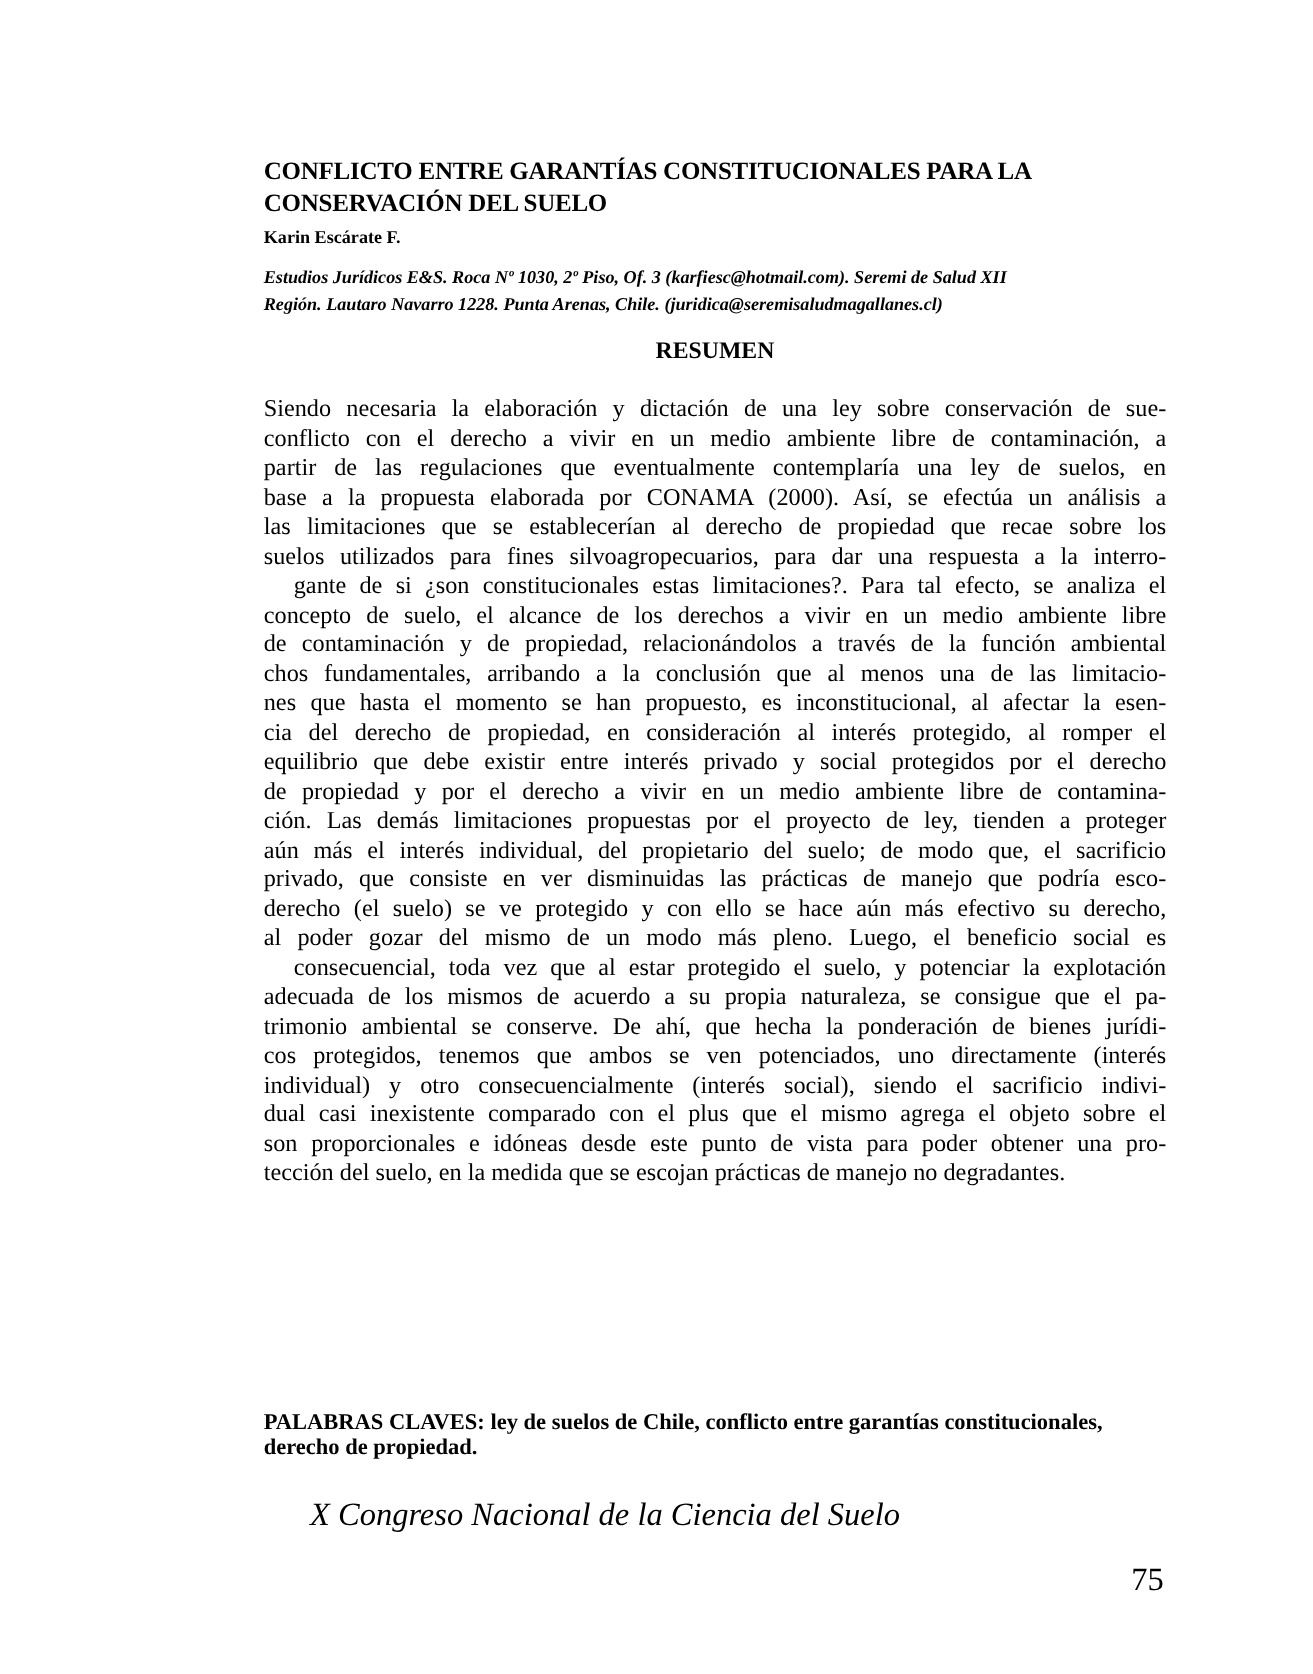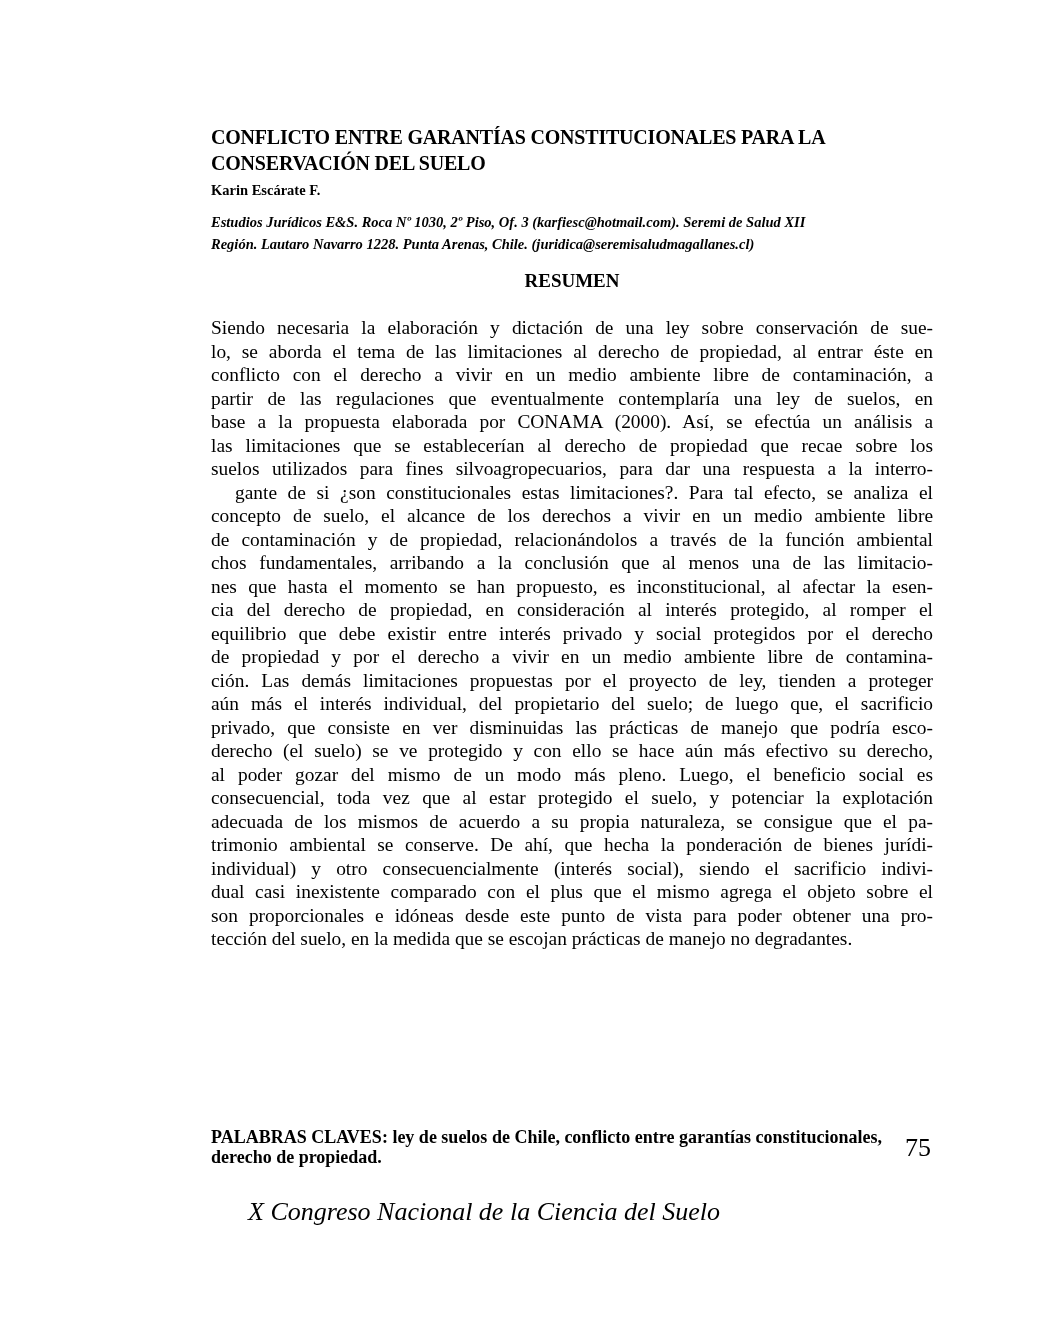--- a/index.html
+++ b/index.html
@@ -7,21 +7,21 @@
   .page { position: absolute; left: 0; top: 0; width: 1050px; height: 1098px; }
   .title { position: absolute; left: 211px; top: 124px; width: 730px; font-weight: bold; font-size: 20px; line-height: 26px; margin: 0; letter-spacing: -0.2px; }
   .author { position: absolute; left: 211px; top: 181px; font-weight: bold; font-size: 14.5px; line-height: 18px; margin: 0; }
   .affil { position: absolute; left: 211px; top: 211px; width: 725px; font-weight: bold; font-style: italic; font-size: 14.5px; line-height: 22px; margin: 0; }
   .resumen-h { position: absolute; left: 211px; top: 269px; width: 722px; text-align: center; font-weight: bold; font-size: 19px; line-height: 24px; margin: 0; }
   .abstract { position: absolute; left: 211px; top: 316px; width: 722px; font-size: 19.4px; line-height: 23.5px; margin: 0; }
   .abstract .ln { display: block; text-align: justify; text-align-last: justify; white-space: nowrap; height: 23.5px; overflow: visible; }
   .abstract .ln.last { text-align-last: left; }
   .keywords { position: absolute; left: 211px; top: 1127px; width: 722px; font-weight: bold; font-size: 18px; line-height: 20px; margin: 0; }
   .footer-title { position: absolute; left: 248px; top: 1196px; font-style: italic; font-size: 26px; line-height: 32px; margin: 0; }
-  .footer-page { position: absolute; left: 905px; top: 1132px; font-size: 26px; line-height: 32px; margin: 0; }
+  .footer-page { position: absolute; left: 905px; top: 1248px; font-size: 26px; line-height: 32px; margin: 0; }
 </style>
 </head>
 <body>
 
 <div class="page">
 
   <h1 class="title">
     <span>CONFLICTO ENTRE GARANTÍAS CONSTITUCIONALES PARA LA</span><br>
     <span>CONSERVACIÓN DEL SUELO</span>
   </h1>
@@ -30,42 +30,42 @@
 
   <p class="affil">
     <span>Estudios Jurídicos E&amp;S. Roca Nº 1030, 2º Piso, Of. 3 (karfiesc@hotmail.com). Seremi de Salud XII</span><br>
     <span>Región. Lautaro Navarro 1228. Punta Arenas, Chile. (juridica@seremisaludmagallanes.cl)</span>
   </p>
 
   <h2 class="resumen-h">RESUMEN</h2>
 
   <div class="abstract" id="abstract-body">
       <span class="ln" style="white-space: normal;">Siendo necesaria la elaboración y dictación de una ley sobre conservación de sue-</span>
-      <span class="ln" style="white-space: normal;">lo, se aborda el tema de las limitaciones al derecho de propiedad, al entrar éste en</span>
       <span class="ln" style="white-space: normal;">conflicto con el derecho a vivir en un medio ambiente libre de contaminación, a</span>
       <span class="ln" style="white-space: normal;">partir de las regulaciones que eventualmente contemplaría una ley de suelos, en</span>
       <span class="ln" style="white-space: normal;">base a la propuesta elaborada por CONAMA (2000). Así, se efectúa un análisis a</span>
       <span class="ln" style="white-space: normal;">las limitaciones que se establecerían al derecho de propiedad que recae sobre los</span>
       <span class="ln" style="white-space: normal;">suelos utilizados para fines silvoagropecuarios, para dar una respuesta a la interro-</span>
       <span class="ln" style="white-space: normal; margin-left: 24px;">gante de si ¿son constitucionales estas limitaciones?. Para tal efecto, se analiza el</span>
       <span class="ln" style="white-space: normal;">concepto de suelo, el alcance de los derechos a vivir en un medio ambiente libre</span>
       <span class="ln" style="white-space: normal;">de contaminación y de propiedad, relacionándolos a través de la función ambiental</span>
       <span class="ln" style="white-space: normal;">chos fundamentales, arribando a la conclusión que al menos una de las limitacio-</span>
       <span class="ln" style="white-space: normal;">nes que hasta el momento se han propuesto, es inconstitucional, al afectar la esen-</span>
       <span class="ln" style="white-space: normal;">cia del derecho de propiedad, en consideración al interés protegido, al romper el</span>
       <span class="ln" style="white-space: normal;">equilibrio que debe existir entre interés privado y social protegidos por el derecho</span>
       <span class="ln" style="white-space: normal;">de propiedad y por el derecho a vivir en un medio ambiente libre de contamina-</span>
       <span class="ln" style="white-space: normal;">ción. Las demás limitaciones propuestas por el proyecto de ley, tienden a proteger</span>
-      <span class="ln" style="white-space: normal;">aún más el interés individual, del propietario del suelo; de luego que, el sacrificio</span>
+      <span class="ln" style="white-space: normal;">aún más el interés individual, del propietario del suelo; de modo que, el sacrificio</span>
       <span class="ln" style="white-space: normal;">privado, que consiste en ver disminuidas las prácticas de manejo que podría esco-</span>
       <span class="ln" style="white-space: normal;">derecho (el suelo) se ve protegido y con ello se hace aún más efectivo su derecho,</span>
       <span class="ln" style="white-space: normal;">al poder gozar del mismo de un modo más pleno. Luego, el beneficio social es</span>
-      <span class="ln" style="white-space: normal;">consecuencial, toda vez que al estar protegido el suelo, y potenciar la explotación</span>
+      <span class="ln" style="white-space: normal; margin-left: 24px;">consecuencial, toda vez que al estar protegido el suelo, y potenciar la explotación</span>
       <span class="ln" style="white-space: normal;">adecuada de los mismos de acuerdo a su propia naturaleza, se consigue que el pa-</span>
       <span class="ln" style="white-space: normal;">trimonio ambiental se conserve. De ahí, que hecha la ponderación de bienes jurídi-</span>
+      <span class="ln" style="white-space: normal;">cos protegidos, tenemos que ambos se ven potenciados, uno directamente (interés</span>
       <span class="ln" style="white-space: normal;">individual) y otro consecuencialmente (interés social), siendo el sacrificio indivi-</span>
       <span class="ln" style="white-space: normal;">dual casi inexistente comparado con el plus que el mismo agrega el objeto sobre el</span>
       <span class="ln" style="white-space: normal;">son proporcionales e idóneas desde este punto de vista para poder obtener una pro-</span>
       <span class="ln last" style="white-space: normal;">tección del suelo, en la medida que se escojan prácticas de manejo no degradantes.</span>
     </div>
 
   <p class="keywords">
     <span>PALABRAS CLAVES:</span><span> ley de suelos de Chile, conflicto entre garantías constitucionales, derecho de propiedad.</span>
   </p>
 

